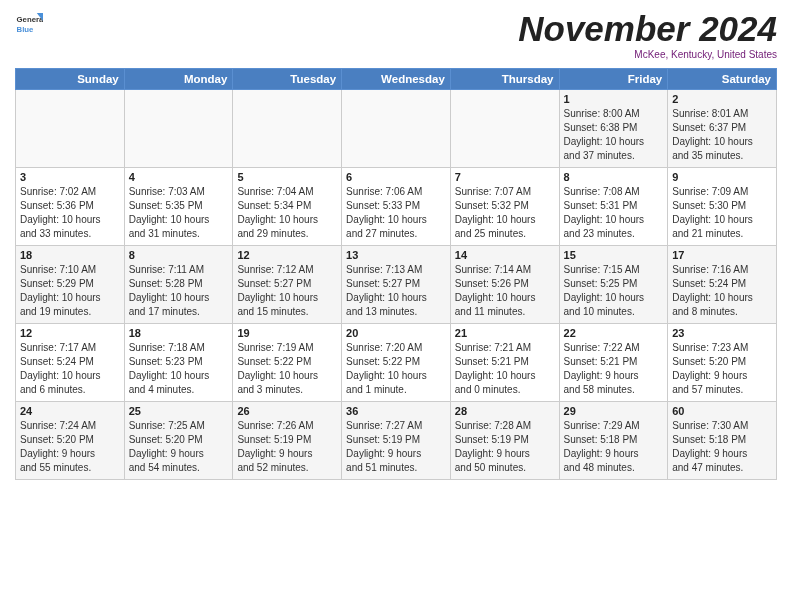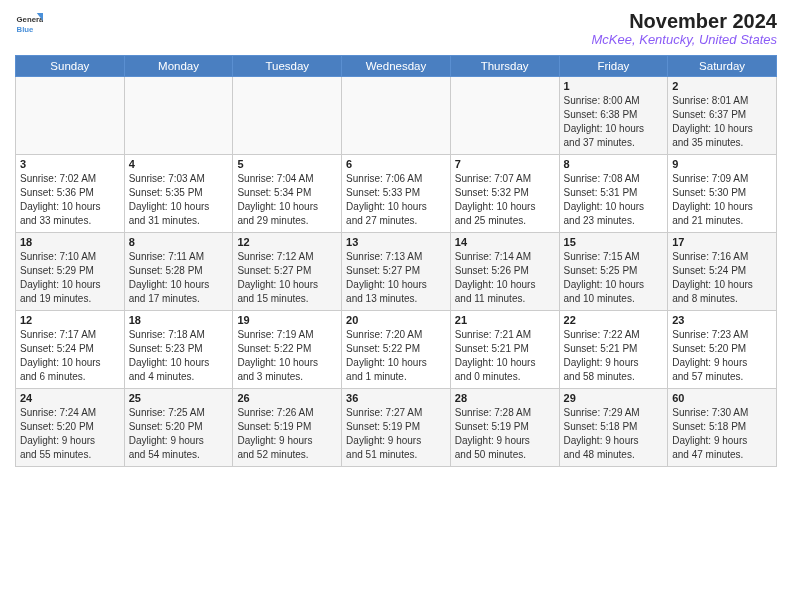--- a/index.html
+++ b/index.html
@@ -26,42 +26,42 @@
       gap: 4px;
     }
     .logo-icon {
       width: 28px;
       height: 28px;
     }
     .title-area {
       text-align: right;
     }
     .month-title {
-      font-size: 20px;
+      font-size: 35px;
       font-weight: bold;
       color: #222;
       line-height: 1.1;
+      font-style: italic;
     }
     .location {
-      font-size: 13px;
-      color: #8b5cf6;
-      font-style: italic;
+      font-size: 10px;
+      color: #701a75;
     }
     .calendar {
       width: 100%;
       border-collapse: collapse;
       table-layout: fixed;
     }
     .calendar th {
       background-color: #4a7fc1;
       color: #fff;
       font-size: 11.5px;
-      font-weight: normal;
+      font-weight: bold;
       padding: 4px 5px;
-      text-align: center;
+      text-align: right;
       border: 1px solid #5a8fd1;
     }
     .calendar td {
       border: 1px solid #ccc;
       vertical-align: top;
       padding: 3px 4px;
       font-size: 9.5px;
       color: #333;
       background: #fff;
       height: 78px;

